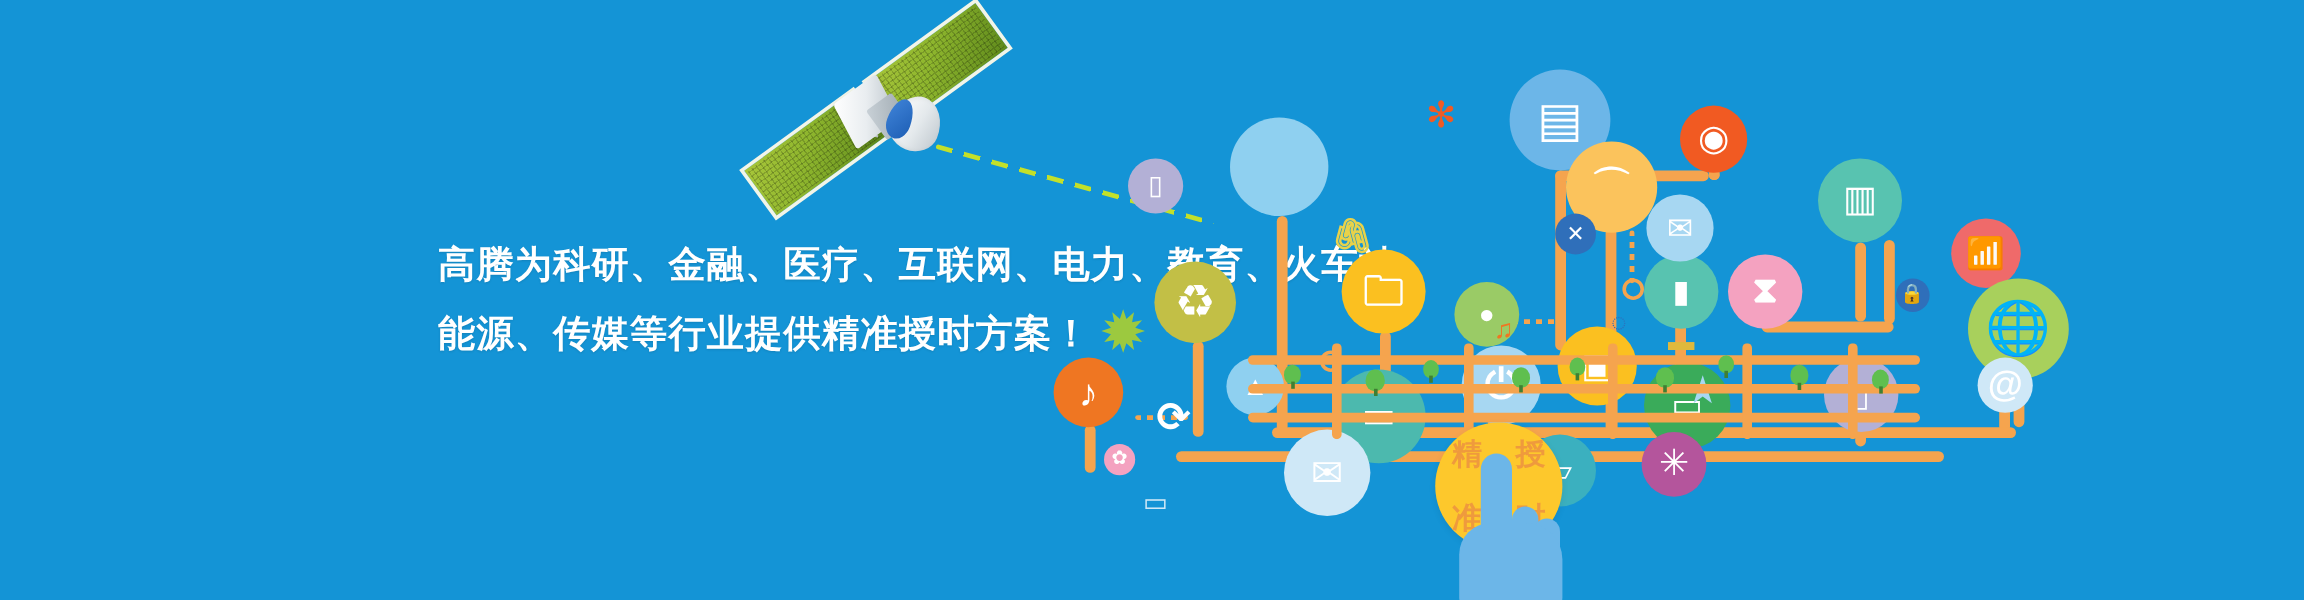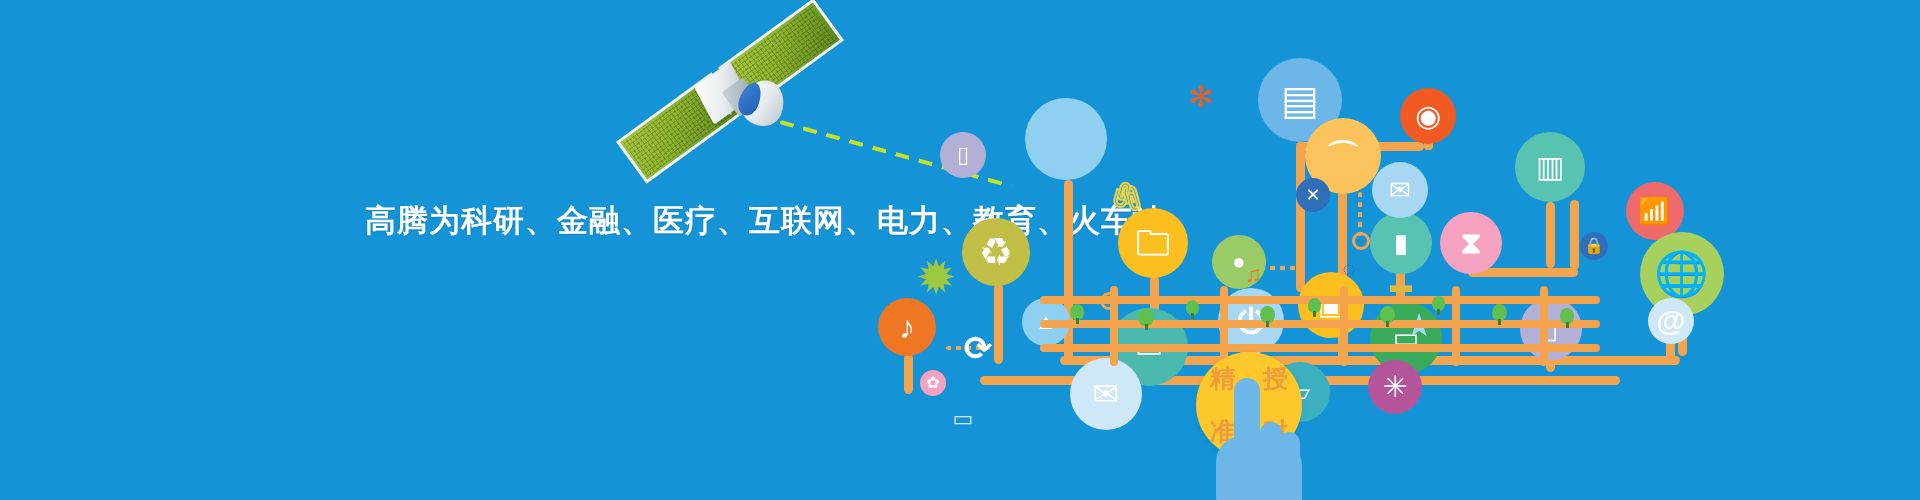--- a/index.html
+++ b/index.html
@@ -127,20 +127,21 @@
   }
   .knuckle{position:absolute;background:#6cb6e8;border-radius:14px 14px 4px 4px;}
 </style>
 </head>
 <body>
 
 <div id="banner">
 
   <div class="headline">
     <div class="l1">高腾为科研、金融、医疗、互联网、电力、教育、火车站、</div>
+    <div class="l2">能源、传媒等行业提供精准授时方案！</div>
   </div>
 
   <div class="sat">
     <div class="panel panel-a"></div>
     <div class="panel panel-b"></div>
     <div class="sat-arm"></div>
     <div class="sat-body"></div>
     <div class="sat-body2"></div>
     <div class="sat-dish"></div>
     <div class="sat-dish-in"></div>

